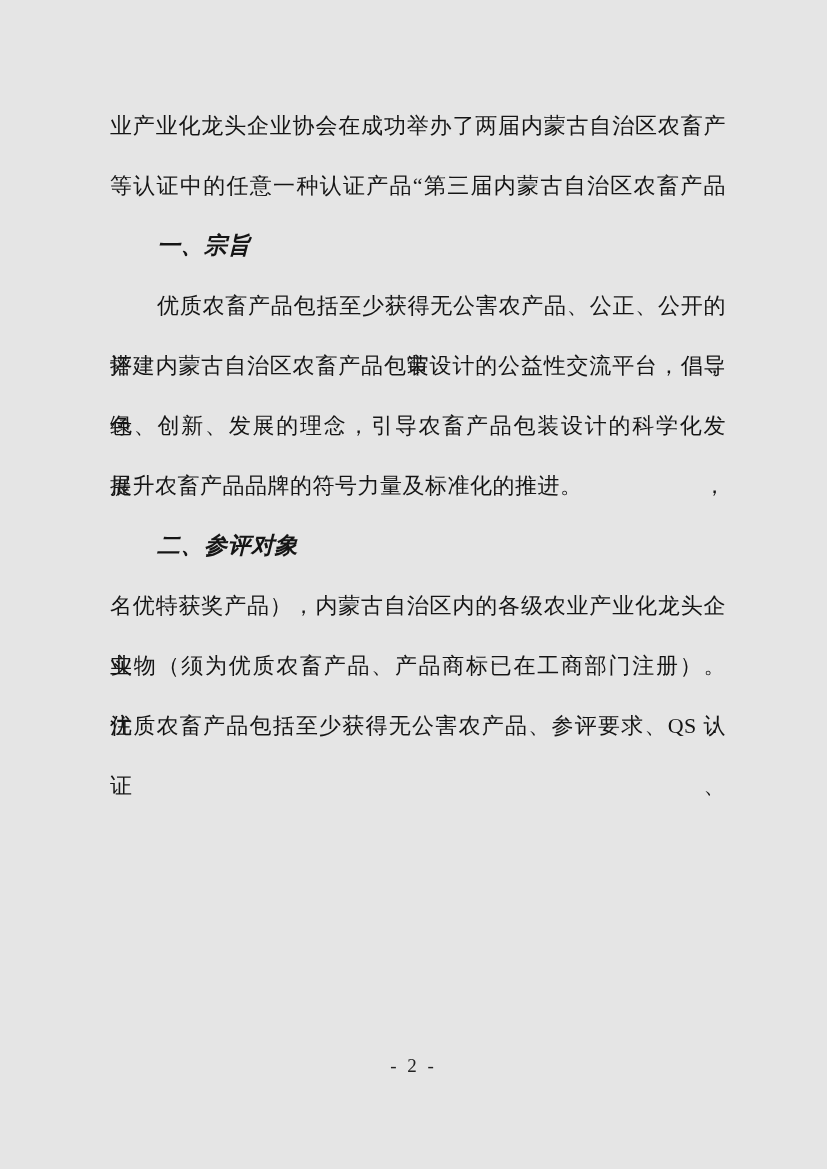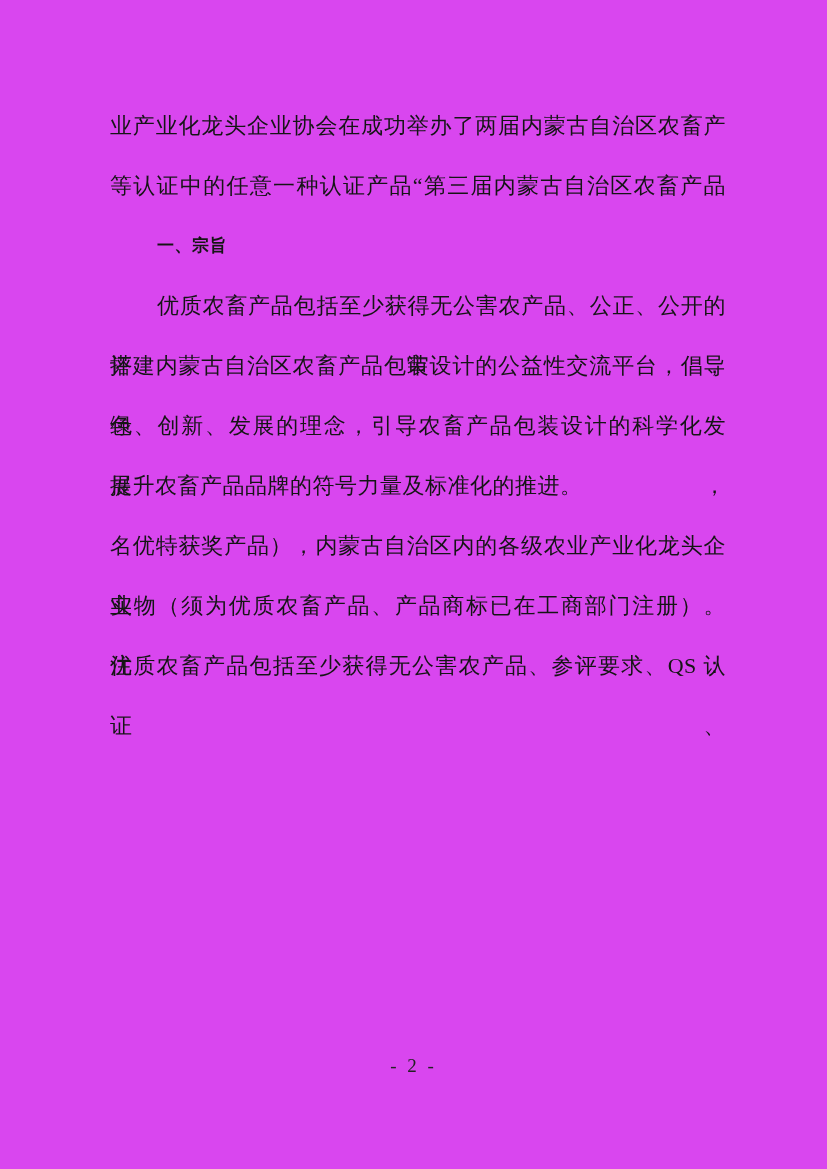--- a/index.html
+++ b/index.html
@@ -4,21 +4,21 @@
 <style>
   html, body {
     margin: 0;
     padding: 0;
     background: #ffffff;
   }
   .page {
     position: relative;
     width: 827px;
     height: 1169px;
-    background: #d946ef;
+    background: #e5e5e5;
     overflow: hidden;
     font-family: "Liberation Serif", "DejaVu Serif", serif;
     color: #151515;
   }
   .text-block {
     position: absolute;
     left: 110px;
     top: 96px;
     width: 616px;
   }
@@ -31,21 +31,22 @@
   }
   .j {  
     text-align: justify;
     text-align-last: justify;
   }
   .i {  
     text-indent: 47px;
   }
   .h {  
     font-weight: bold;
-    font-size: 17px;
+    font-size: 23px;
+    font-style: italic;
   }
   .footer-pagenum {
     position: absolute;
     left: 0;
     top: 1050px;
     width: 827px;
     height: 32px;
     line-height: 32px;
     text-align: center;
     font-size: 19px;
@@ -58,18 +59,19 @@
 
 <div class="page">
   <div class="text-block">
     <div class="line j">业产业化龙头企业协会在成功举办了两届内蒙古自治区农畜产</div>
     <div class="line j">等认证中的任意一种认证产品“第三届内蒙古自治区农畜产品</div>
     <div class="line h i">一、宗旨</div>
     <div class="line j i">优质农畜产品包括至少获得无公害农产品、公正、公开的评审，</div>
     <div class="line j">搭建内蒙古自治区农畜产品包装设计的公益性交流平台，倡导绿</div>
     <div class="line j">色、创新、发展的理念，引导农畜产品包装设计的科学化发展，</div>
     <div class="line">提升农畜产品品牌的符号力量及标准化的推进。</div>
+    <div class="line h i">二、参评对象</div>
     <div class="line j">名优特获奖产品），内蒙古自治区内的各级农业产业化龙头企业</div>
     <div class="line j">实物（须为优质农畜产品、产品商标已在工商部门注册）。注：</div>
     <div class="line j">优质农畜产品包括至少获得无公害农产品、参评要求、QS 认证、</div>
   </div>
   <div class="footer-pagenum">- 2 -</div>
 </div>
 
 </body></html>

